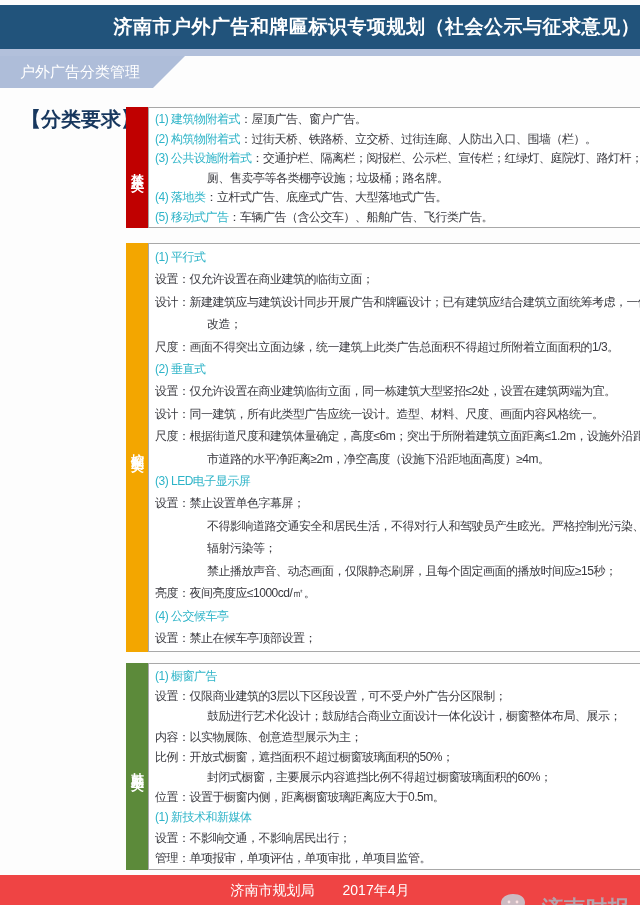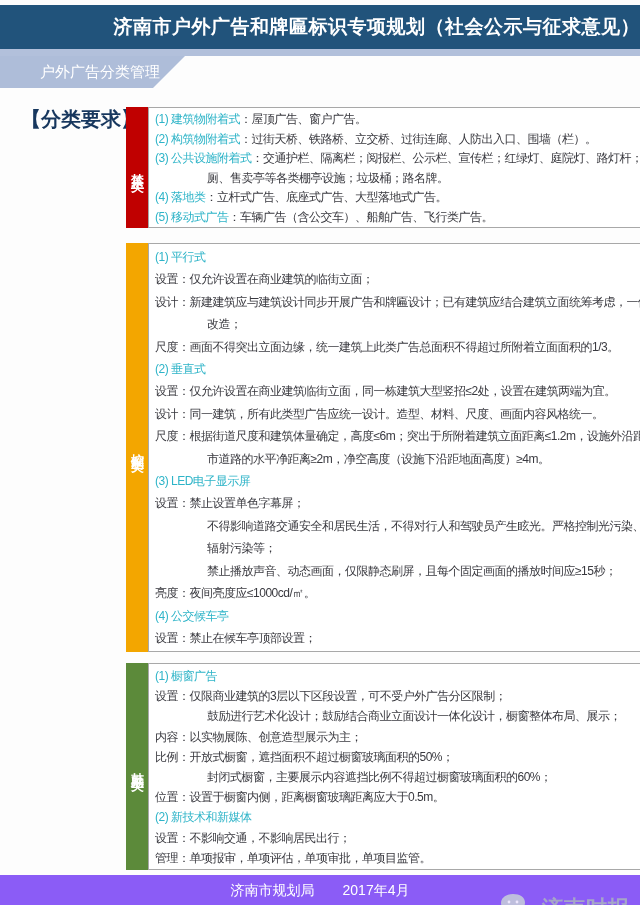--- a/index.html
+++ b/index.html
@@ -5,21 +5,21 @@
   html,body{margin:0;padding:0;}
   body{width:640px;height:905px;background:#ffffff;font-family:"Liberation Sans","DejaVu Sans",sans-serif;}
   .page{position:relative;width:640px;height:905px;background:#fdfdfd;overflow:hidden;}
 
   
   .header{position:absolute;top:5px;left:0;width:640px;height:44px;background:#21537b;
           color:#fff;font-size:19px;font-weight:bold;text-align:right;line-height:44px;letter-spacing:0.5px;}
   .subbar{position:absolute;top:49px;left:0;width:640px;height:7px;background:#b2c0db;}
   .tag{position:absolute;top:56px;left:0;width:190px;height:32px;background:#aebdd9;
        clip-path:polygon(0 0,185px 0,153px 100%,0 100%);
-       color:#fff;font-size:15px;line-height:32px;padding-left:40px;box-sizing:border-box;}
+       color:#fff;font-size:15px;line-height:32px;padding-left:20px;box-sizing:border-box;}
 
   .page-label{position:absolute;top:106px;left:21px;color:#17375e;font-weight:bold;font-size:20px;}
 
   
   .row{position:absolute;left:126px;width:550px;display:flex;align-items:stretch;}
   .row-prohibit{top:107px;height:121px;}
   .row-control{top:243px;height:409px;}
   .row-encourage{top:663px;height:207px;}
   .bar{width:22px;flex:0 0 22px;display:flex;align-items:center;justify-content:center;}
   .bar-red{background:#c00000;}
@@ -31,21 +31,21 @@
        padding:2px 4px 0 6px;box-sizing:border-box;}
   .line{font-size:12px;letter-spacing:-0.5px;color:#39393f;
         padding-left:52px;text-indent:-52px;}
   .line.cont{text-indent:0;}
   .line .head{color:#2eb4c8;}
   .row-prohibit .line{line-height:19.6px;}
   .row-control .line{line-height:22.4px;}
   .row-encourage .line{line-height:20.2px;}
 
   
-  .footer{position:absolute;top:875px;left:0;width:640px;height:30px;background:#8b5cf6;
+  .footer{position:absolute;top:875px;left:0;width:640px;height:30px;background:#ef4444;
           color:#fff;font-size:14px;text-align:center;line-height:30px;}
   .footer .gap{display:inline-block;width:28px;}
 
   
   .watermark{position:absolute;top:893px;right:10px;display:flex;align-items:center;
              opacity:0.85;z-index:5;}
   .watermark svg{display:block;margin-right:6px;}
   .wm-label{font-size:21px;font-weight:bold;color:#aab4bf;letter-spacing:1px;}
 </style>
 </head>
@@ -104,21 +104,21 @@
       <span class="vert">鼓励类</span>
     </div>
     <div class="box">
       <div class="line"><span class="head">(1) 橱窗广告</span><span class="body"></span></div>
       <div class="line"><span class="head"></span><span class="body">设置：仅限商业建筑的3层以下区段设置，可不受户外广告分区限制；</span></div>
       <div class="line cont"><span class="body">鼓励进行艺术化设计；鼓励结合商业立面设计一体化设计，橱窗整体布局、展示；</span></div>
       <div class="line"><span class="head"></span><span class="body">内容：以实物展陈、创意造型展示为主；</span></div>
       <div class="line"><span class="head"></span><span class="body">比例：开放式橱窗，遮挡面积不超过橱窗玻璃面积的50%；</span></div>
       <div class="line cont"><span class="body">封闭式橱窗，主要展示内容遮挡比例不得超过橱窗玻璃面积的60%；</span></div>
       <div class="line"><span class="head"></span><span class="body">位置：设置于橱窗内侧，距离橱窗玻璃距离应大于0.5m。</span></div>
-      <div class="line"><span class="head">(2) 新技术和新媒体</span><span class="body"></span></div>
+      <div class="line"><span class="head">(1) 新技术和新媒体</span><span class="body"></span></div>
       <div class="line"><span class="head"></span><span class="body">设置：不影响交通，不影响居民出行；</span></div>
       <div class="line"><span class="head"></span><span class="body">管理：单项报审，单项评估，单项审批，单项目监管。</span></div>
     </div>
   </div>
 
   <div class="footer">
     <span>济南市规划局</span><span class="gap"></span><span>2017年4月</span>
   </div>
 
   <div class="watermark">

